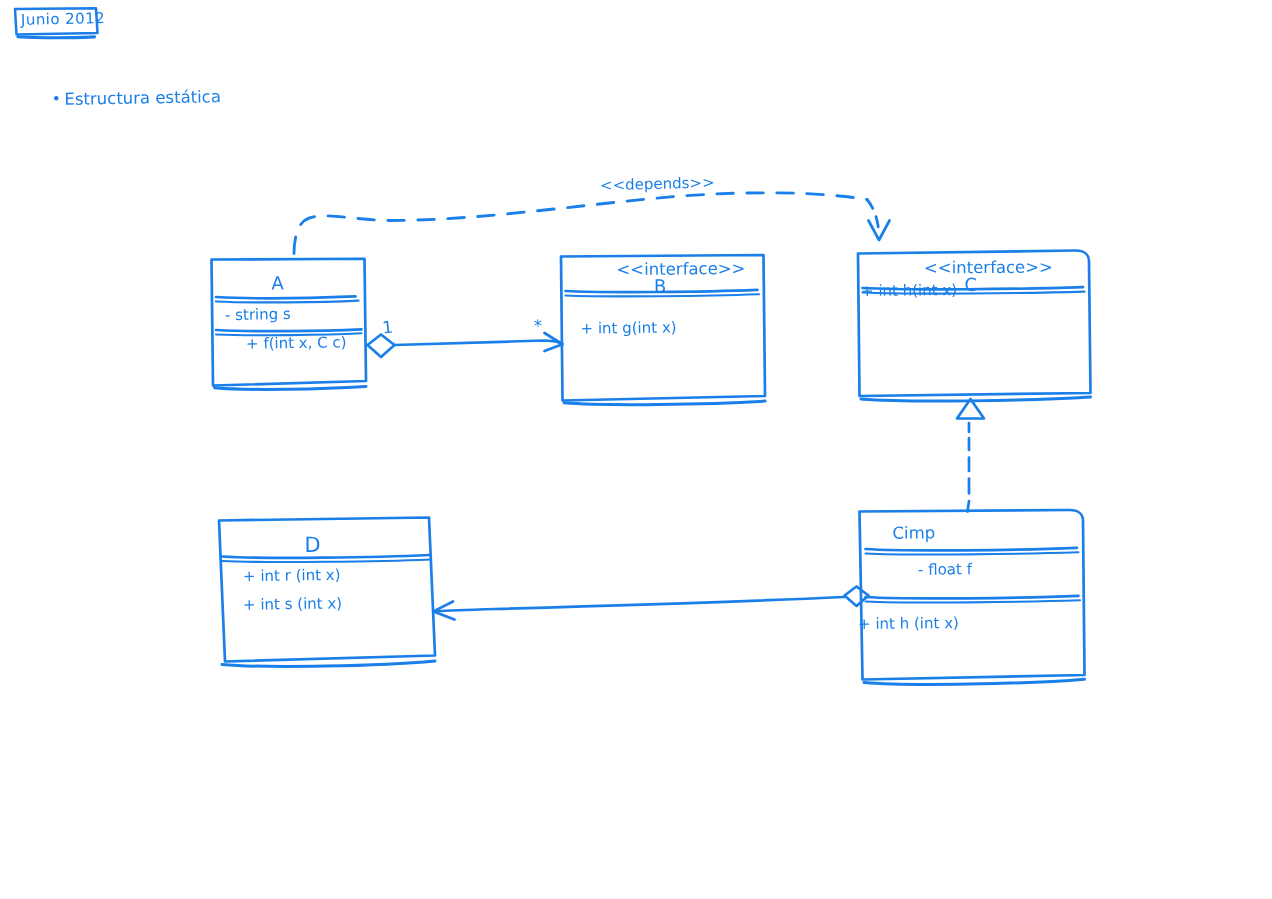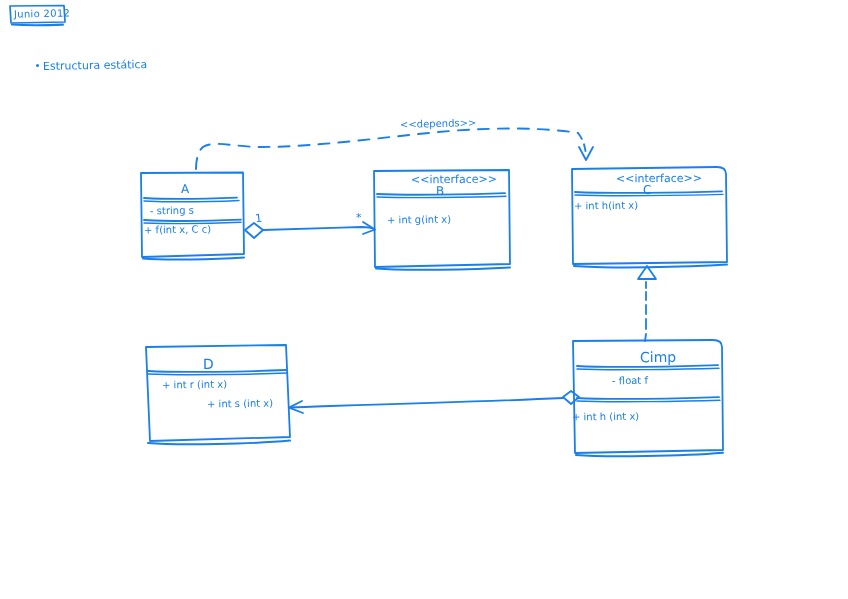--- a/index.html
+++ b/index.html
@@ -66,35 +66,35 @@
   }
   .mult {
     font-size: 11px;
   }
   .dep-label {
     font-size: 10px;
   }
   
   #a-name      { left: 181px; top: 182px; transform: rotate(-0.6deg); }
   #a-attr-0    { left: 150px; top: 205px; transform: rotate(-1deg); }
-  #a-meth-0    { left: 144px; top: 224px; transform: rotate(-0.8deg); }
+  #a-meth-0    { left: 164px; top: 224px; transform: rotate(-0.8deg); }
 
   #b-stereo    { left: 411px; top: 173px; transform: rotate(-0.5deg); }
   #b-name      { left: 436px; top: 184px; transform: rotate(-0.5deg); }
   #b-meth-0    { left: 387px; top: 214px; transform: rotate(-0.7deg); }
 
   #c-stereo    { left: 616px; top: 172px; transform: rotate(-0.4deg); }
   #c-name      { left: 643px; top: 183px; transform: rotate(-0.4deg); }
-  #c-meth-0    { left: 574px; top: 200px; transform: rotate(-0.6deg); }
+  #c-meth-0    { left: 574px; top: 189px; transform: rotate(-0.6deg); }
 
   #d-name      { left: 203px; top: 356px; font-size: 14px; transform: rotate(-0.5deg); }
   #d-meth-0    { left: 162px; top: 379px; transform: rotate(-0.8deg); }
-  #d-meth-1    { left: 162px; top: 398px; transform: rotate(-0.8deg); margin-left: 45px; }
-
-  #cimp-name   { left: 640px; top: 349px; font-size: 14px; transform: rotate(-0.5deg); }
+  #d-meth-1    { left: 162px; top: 398px; transform: rotate(-0.8deg); }
+
+  #cimp-name   { left: 595px; top: 349px; font-size: 11px; transform: rotate(-0.5deg); }
   #cimp-attr-0 { left: 612px; top: 375px; transform: rotate(-0.7deg); }
   #cimp-meth-0 { left: 572px; top: 411px; transform: rotate(-0.6deg); }
 
   #mult-1      { left: 255px; top: 212px; transform: rotate(-6deg); }
   #mult-star   { left: 356px; top: 211px; transform: rotate(-3deg); }
   #dep-lbl     { left: 400px; top: 118px; transform: rotate(-1.5deg); }
 </style>
 </head>
 <body>
 

